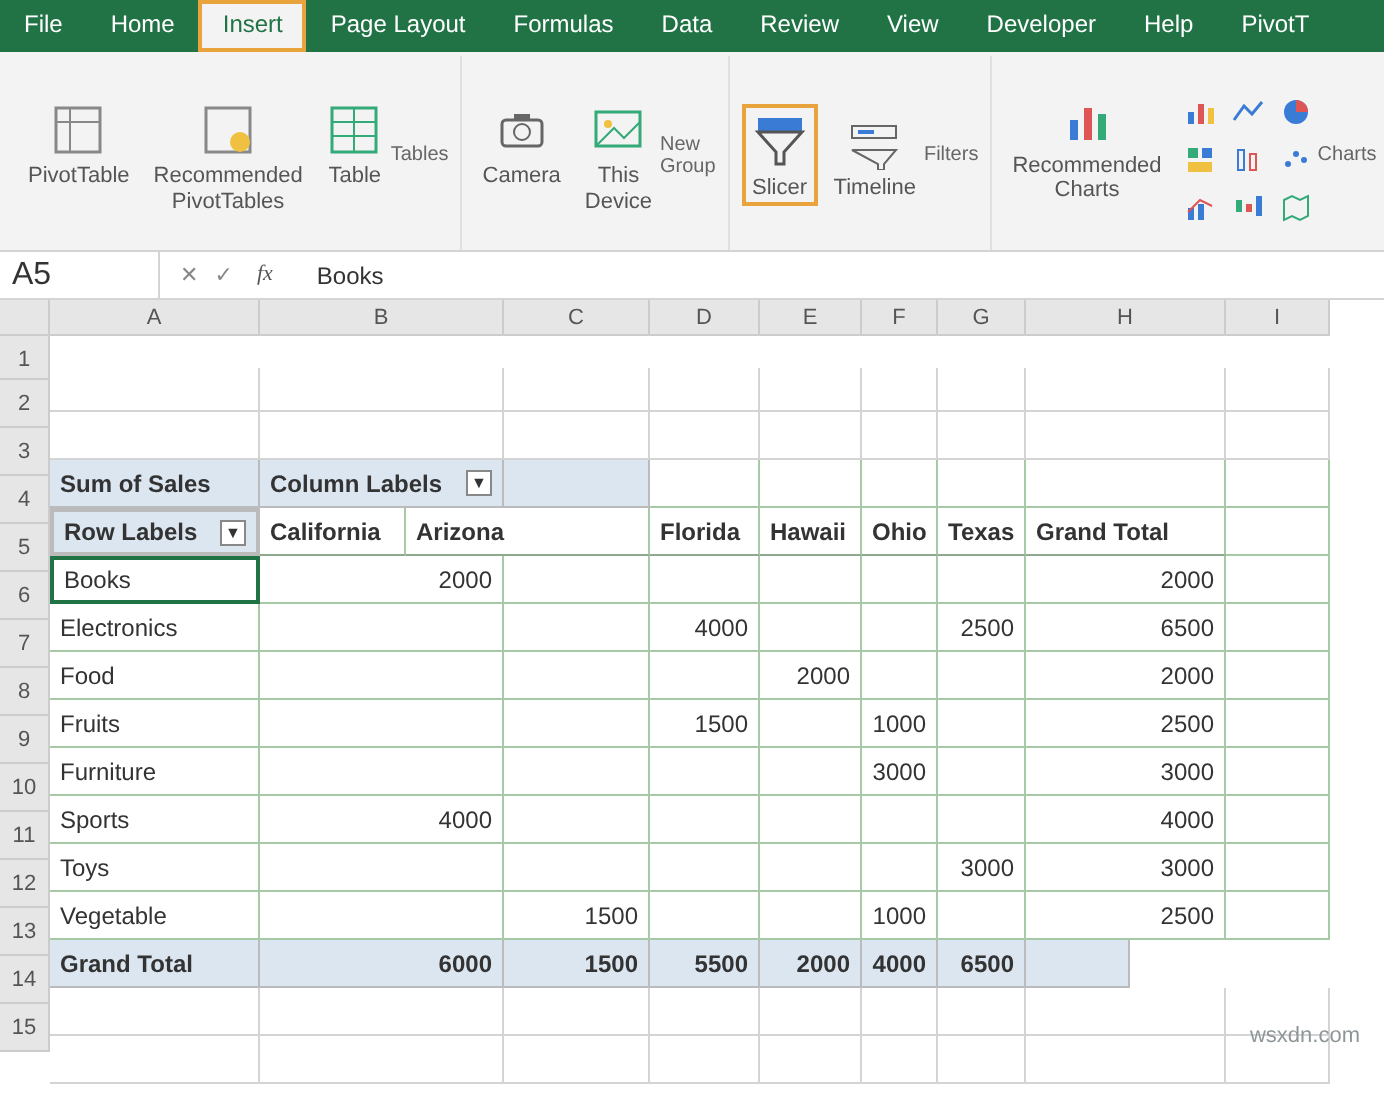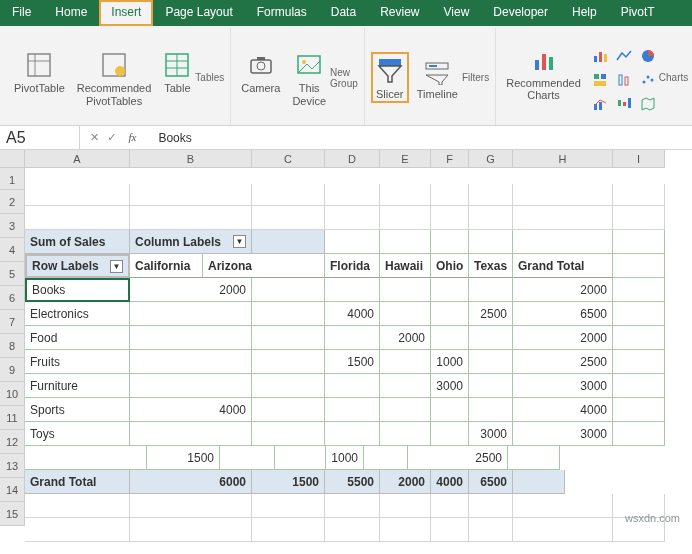--- a/index.html
+++ b/index.html
@@ -402,20 +402,21 @@
       <div class="cell cB num"></div>
         <div class="cell cC num"></div>
         <div class="cell cD num"></div>
         <div class="cell cE num"></div>
         <div class="cell cF num"></div>
         <div class="cell cG num">3000</div>
         <div class="cell cH num">3000</div>
         <div class="cell cI"></div>
     </div>
     <div class="row pivot-area">
+      <div class="cell cA">Vegetable</div>
       <div class="cell cB num"></div>
         <div class="cell cC num">1500</div>
         <div class="cell cD num"></div>
         <div class="cell cE num"></div>
         <div class="cell cF num">1000</div>
         <div class="cell cG num"></div>
         <div class="cell cH num">2500</div>
         <div class="cell cI"></div>
     </div>
 

